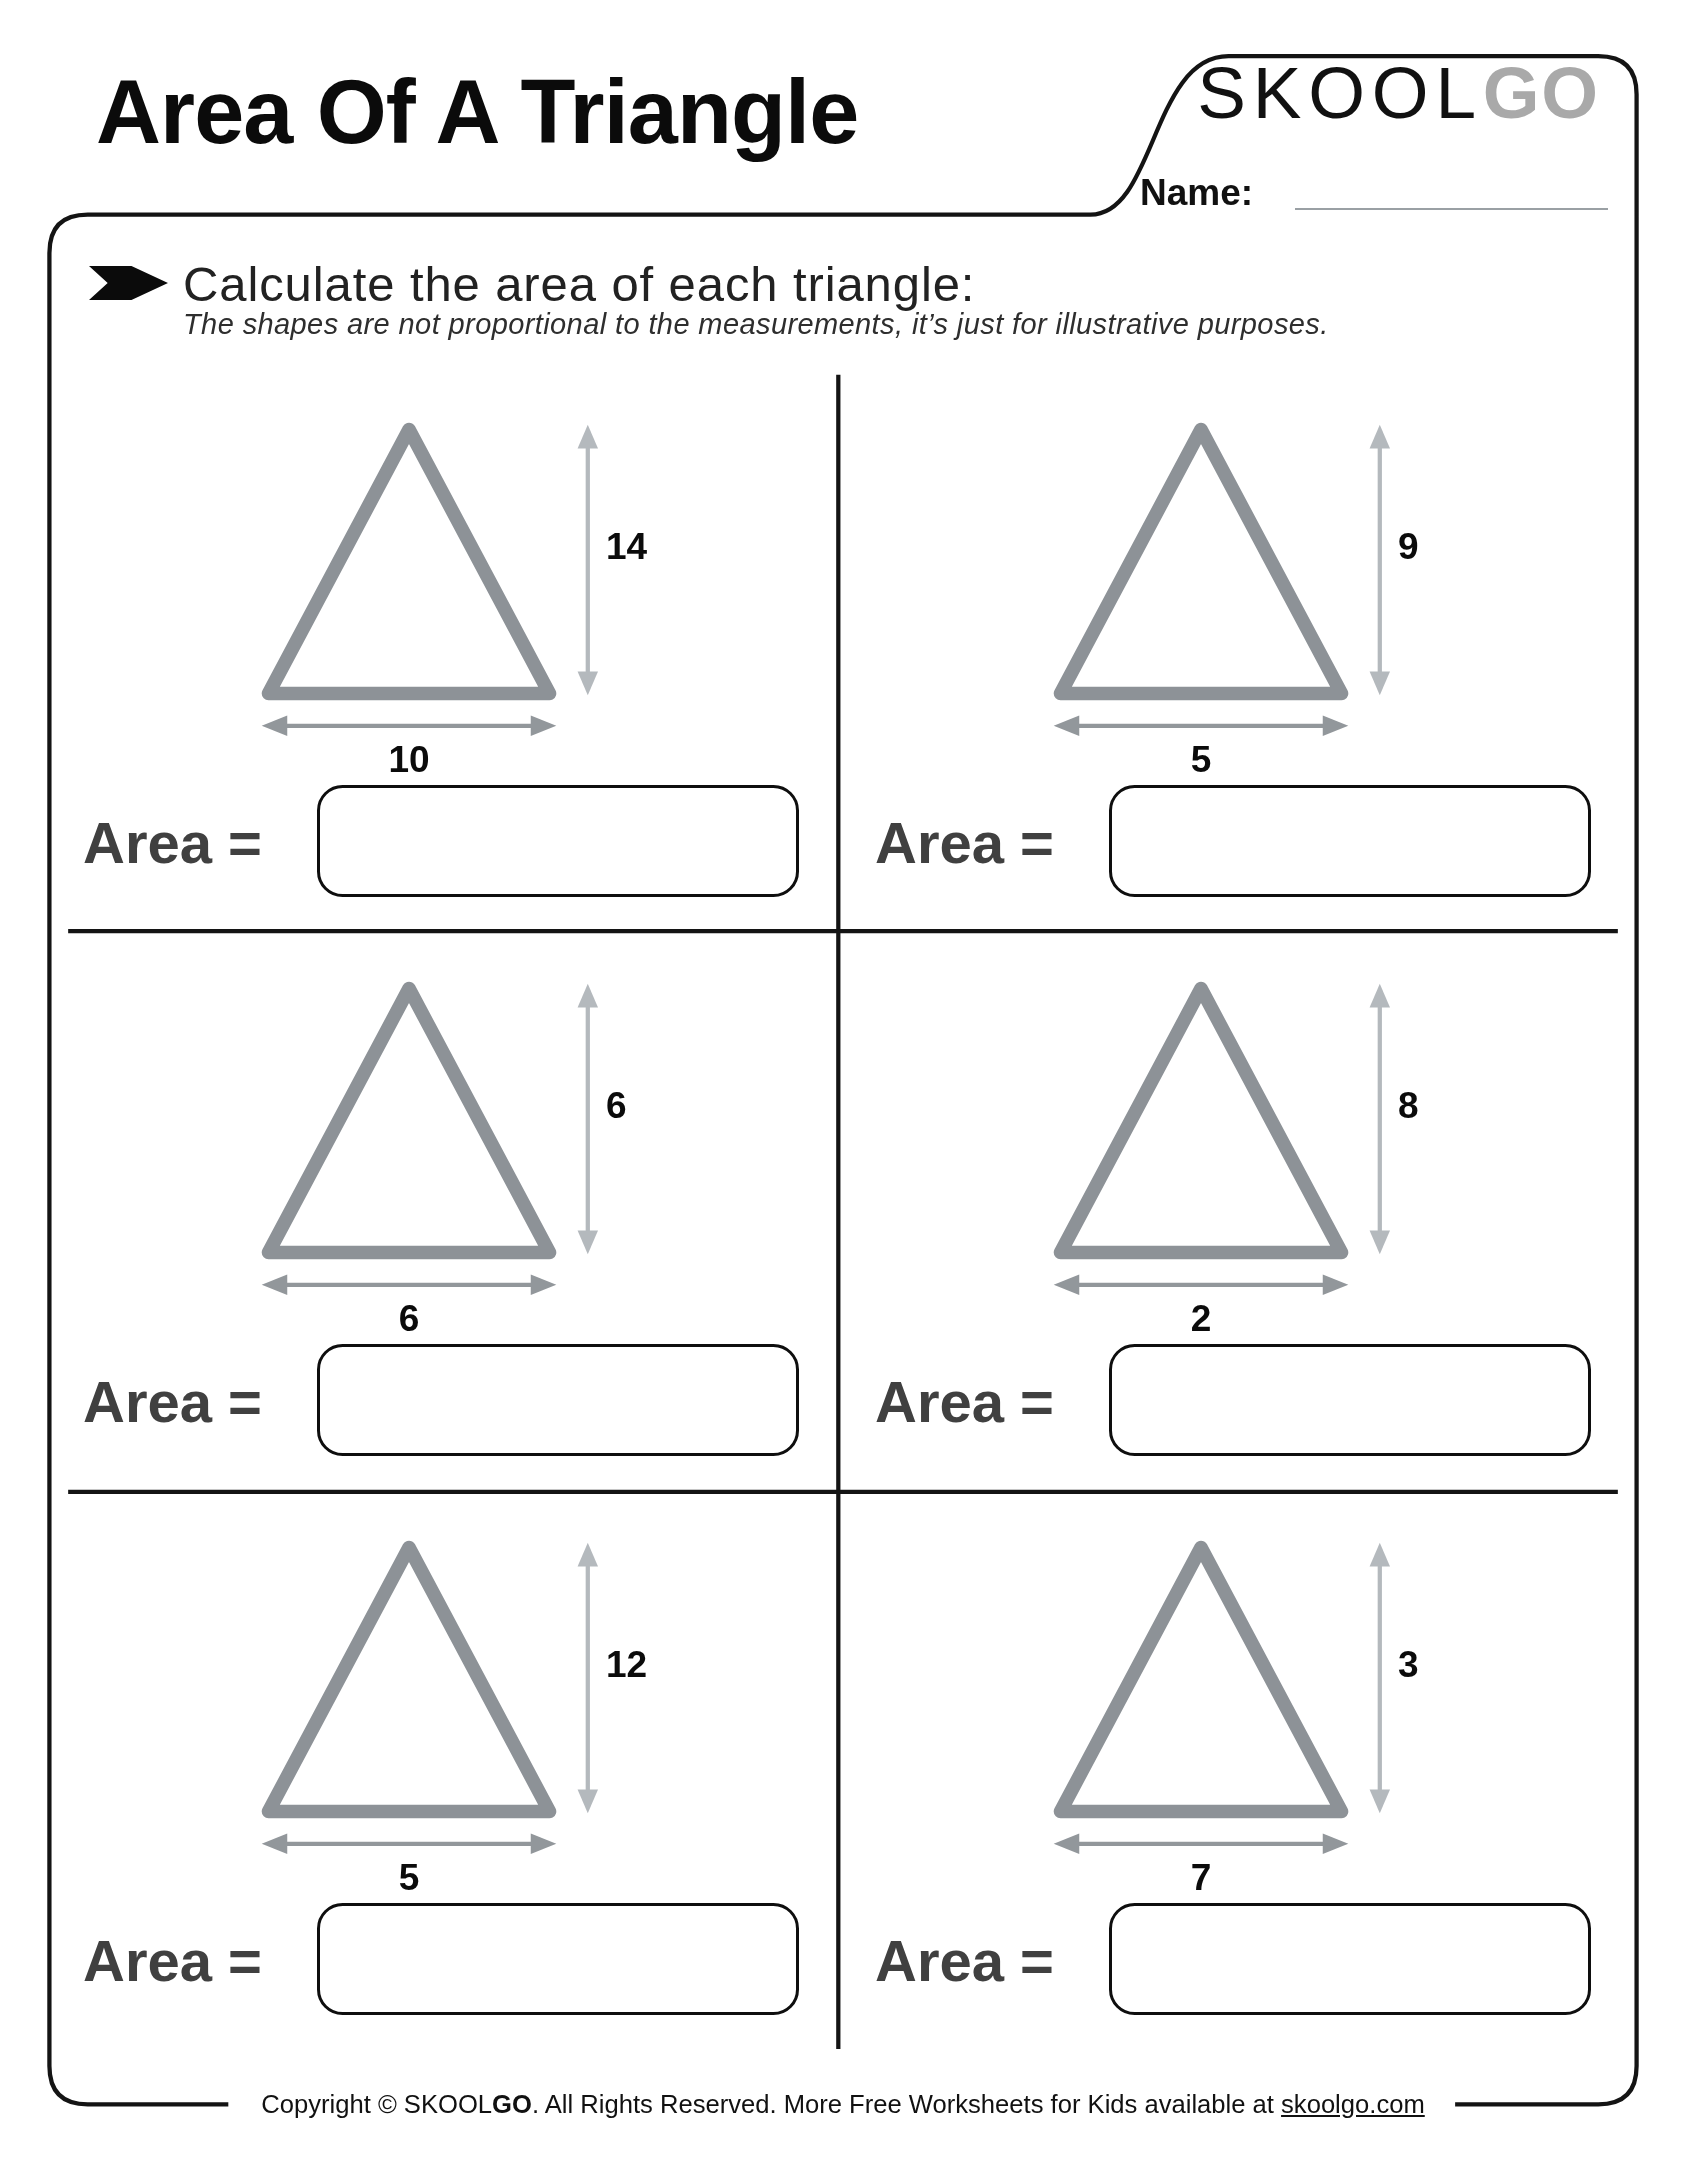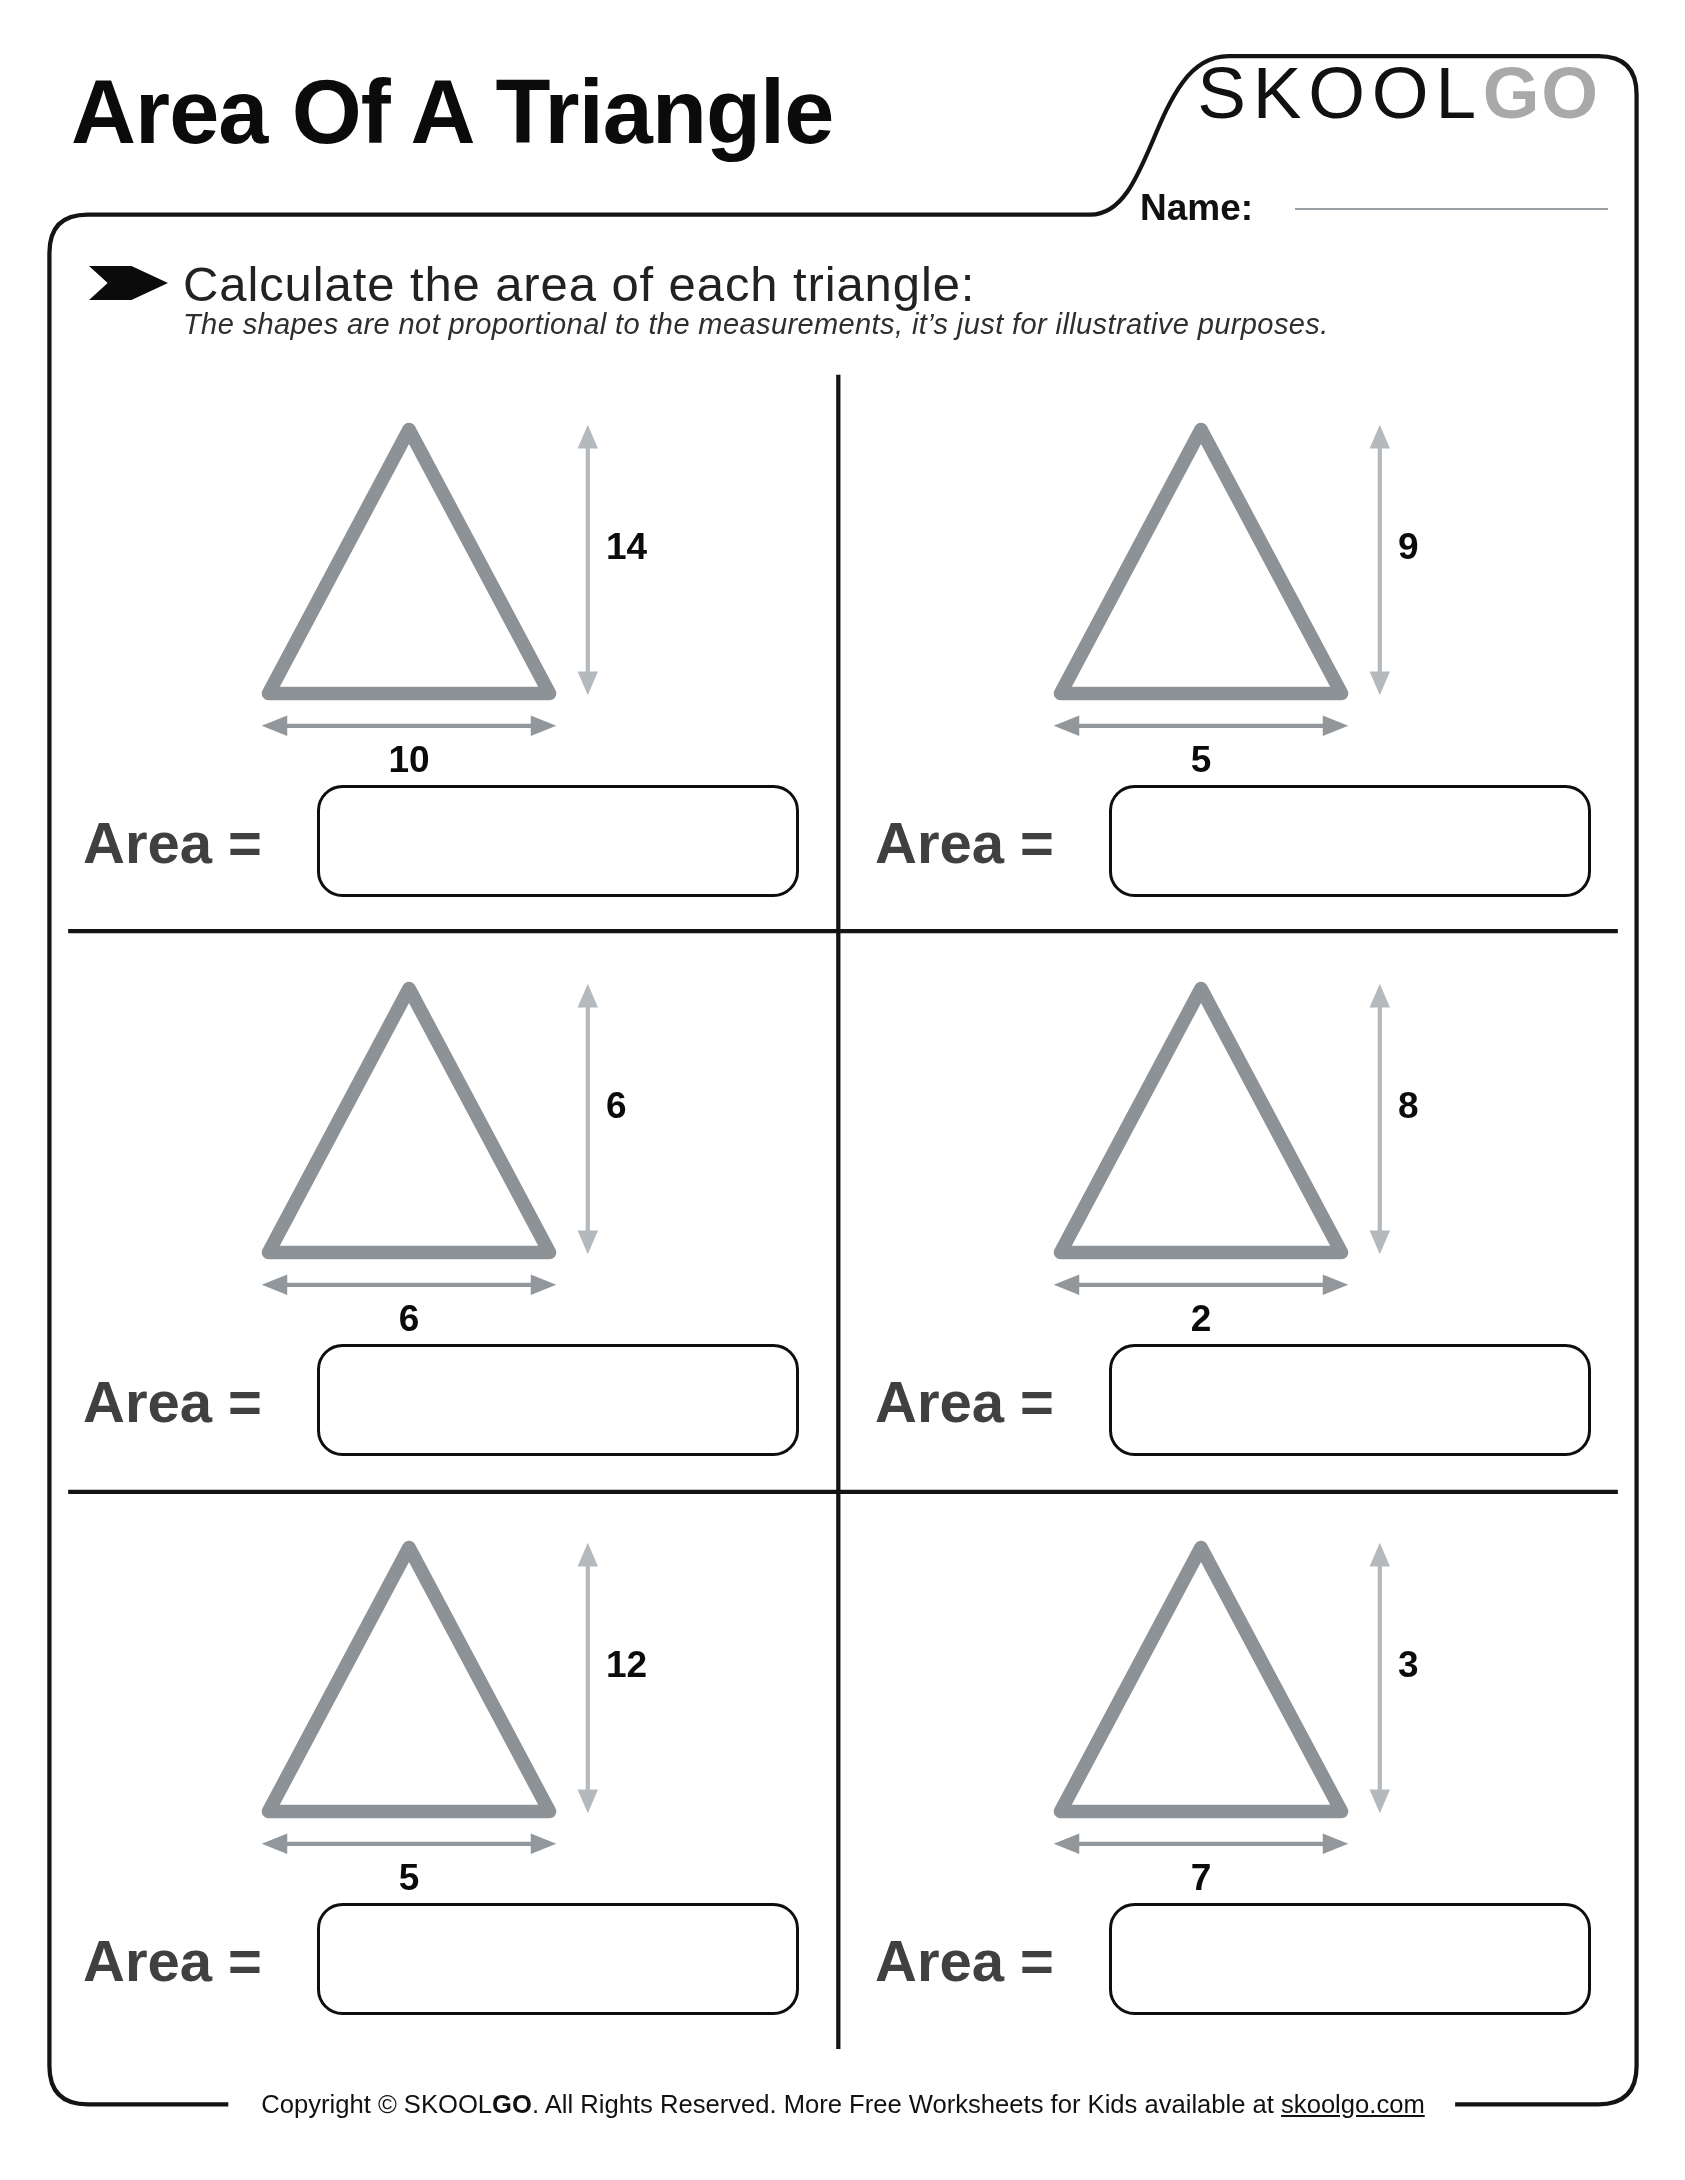--- a/index.html
+++ b/index.html
@@ -5,32 +5,32 @@
   * { margin:0; padding:0; box-sizing:border-box; }
   html,body { background:#ffffff; }
   body { font-family:"Liberation Sans", sans-serif; }
   #page {
     position:relative; width:1686px; height:2181px; background:#ffffff; overflow:hidden;
   }
   #outline-svg { position:absolute; left:0; top:0; }
 
   
   .title {
-    position:absolute; left:71px; top:61px;
+    position:absolute; left:96px; top:61px;
     font-size:90px; font-weight:800; letter-spacing:-0.9px; color:#0b0b0b; white-space:nowrap;
   }
   .logo {
     position:absolute; left:1194px; top:53px; width:409px; text-align:center;
     font-size:73px; white-space:nowrap; line-height:1.1;
   }
   .logo .skool { font-weight:400; letter-spacing:6.8px; color:#111; }
   .logo .go { font-weight:800; letter-spacing:1.7px; color:#a9a9a9; }
   .name-label {
     position:absolute; left:1140px; top:172px;
-    font-size:37px; font-weight:700; color:#111;margin-top:15px;
+    font-size:37px; font-weight:700; color:#111;
   }
   .name-line {
     position:absolute; left:1295px; top:208px; width:313px; height:0;
     border-bottom:2.6px solid #9aa0a4;
   }
 
   
   .instr-icon { position:absolute; left:89px; top:266px; }
   .instr-heading {
     position:absolute; left:183px; top:256px;

